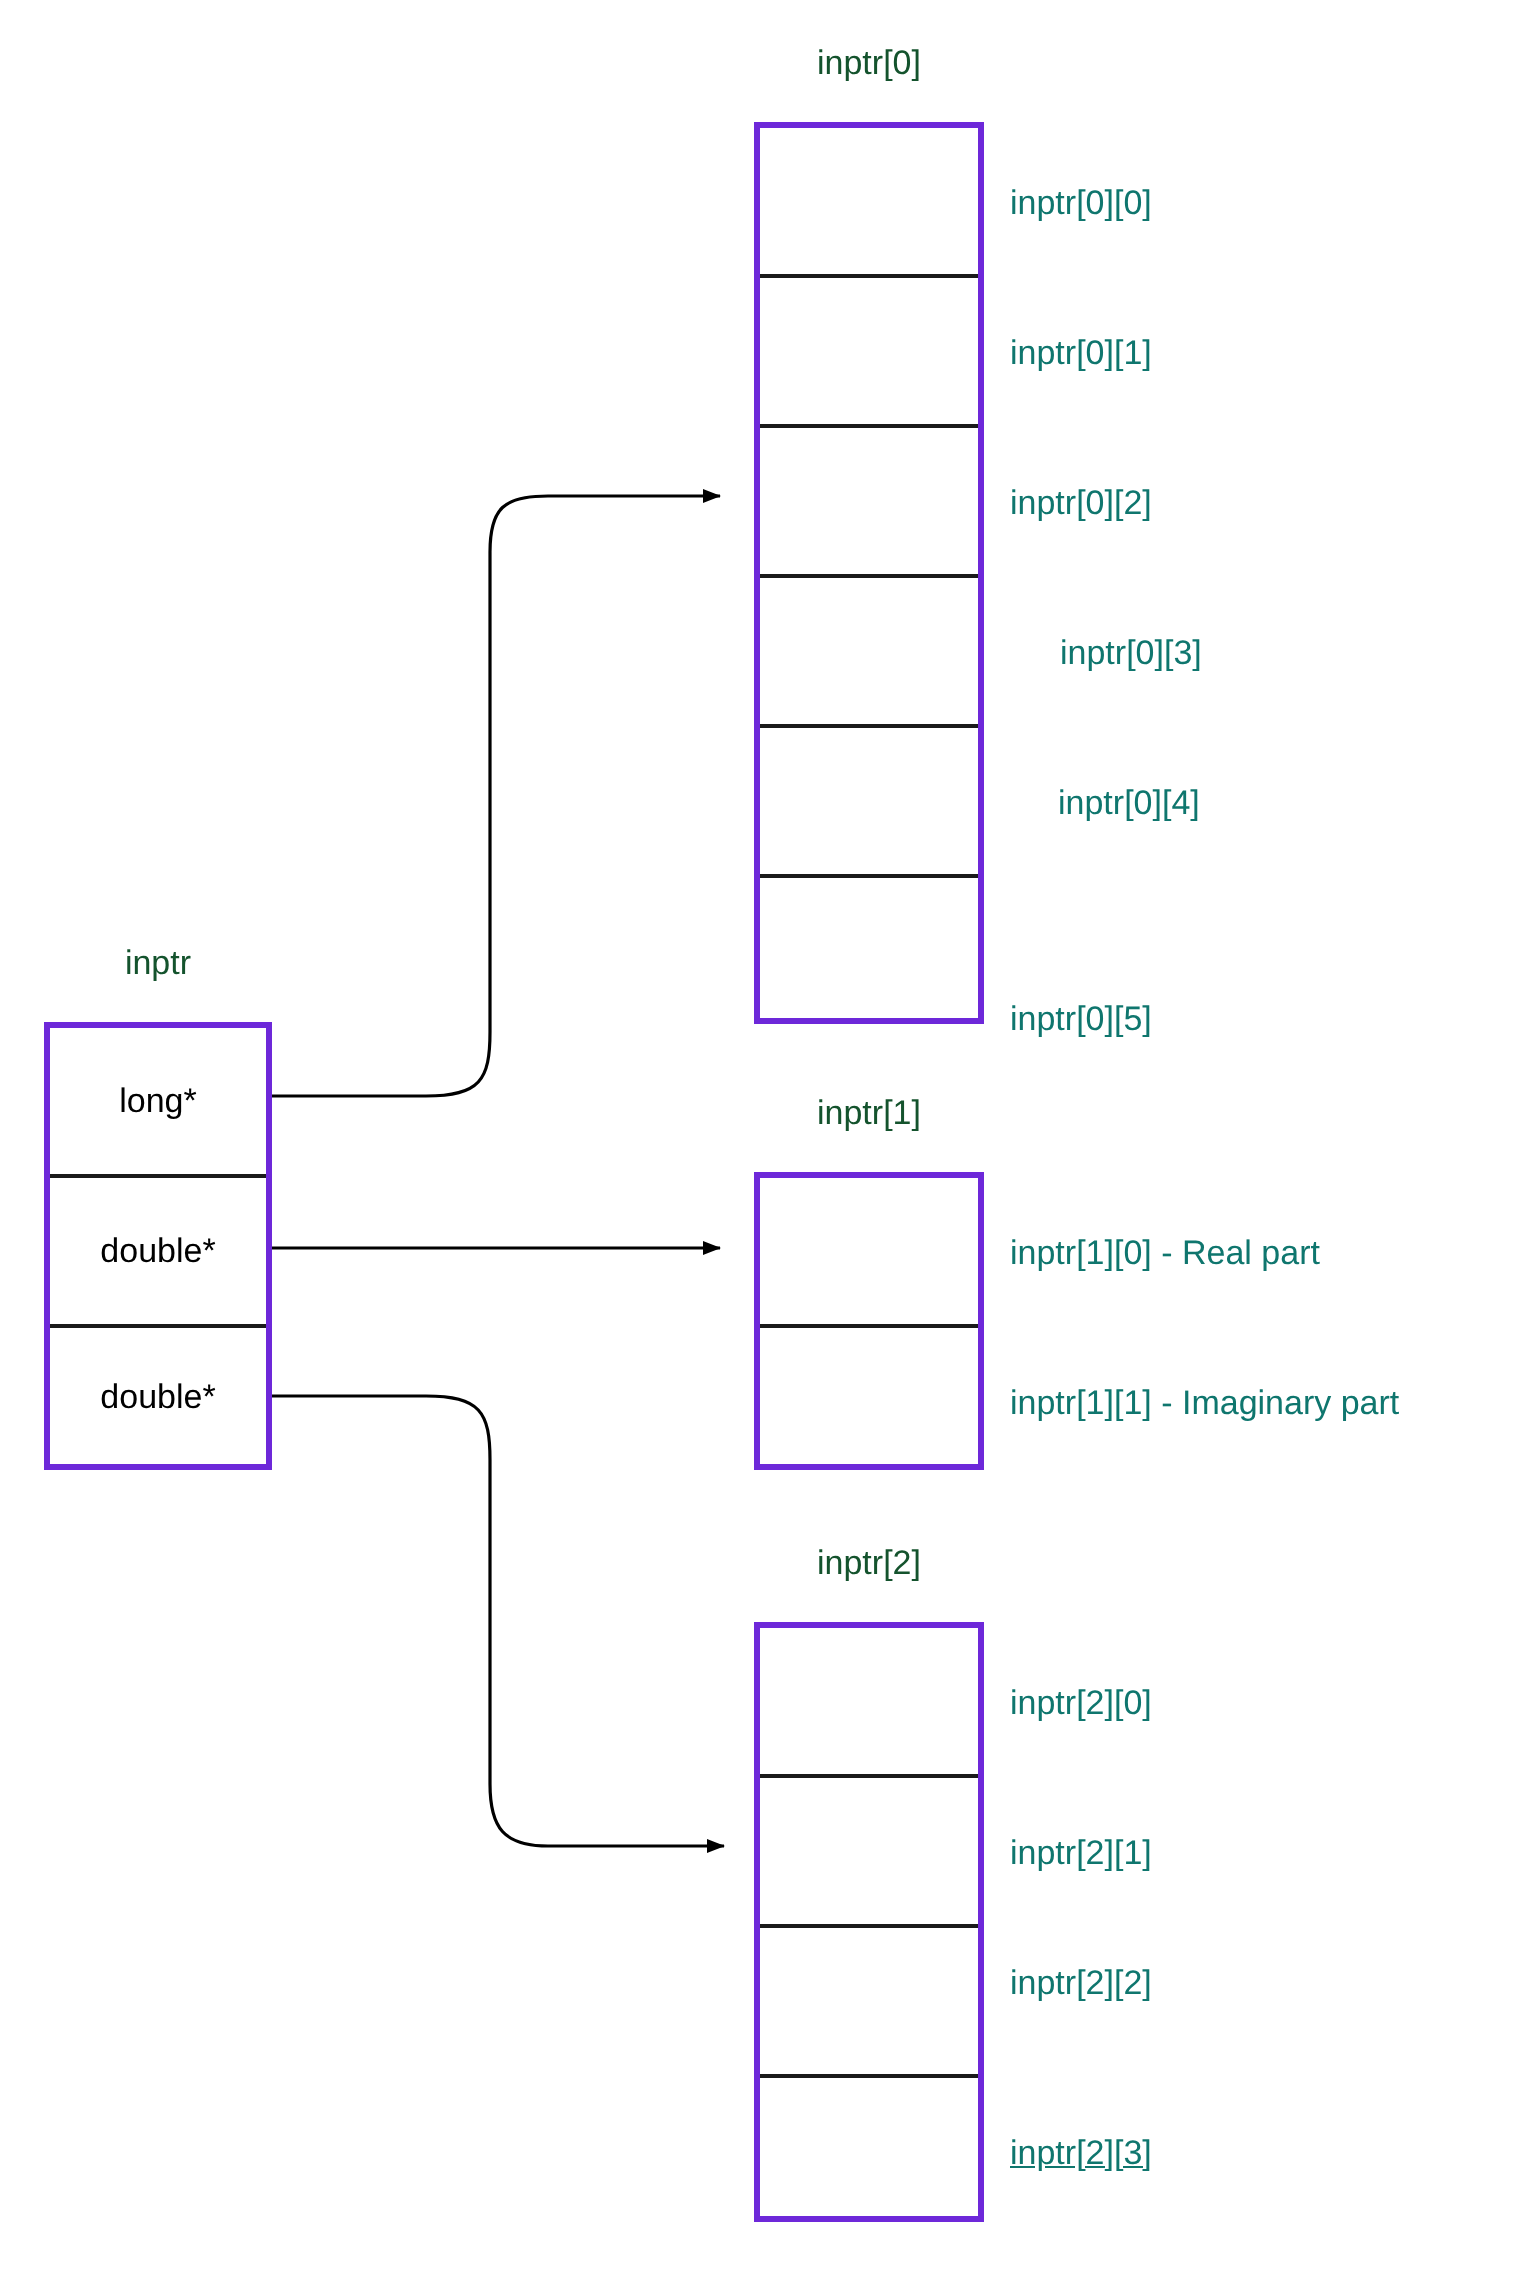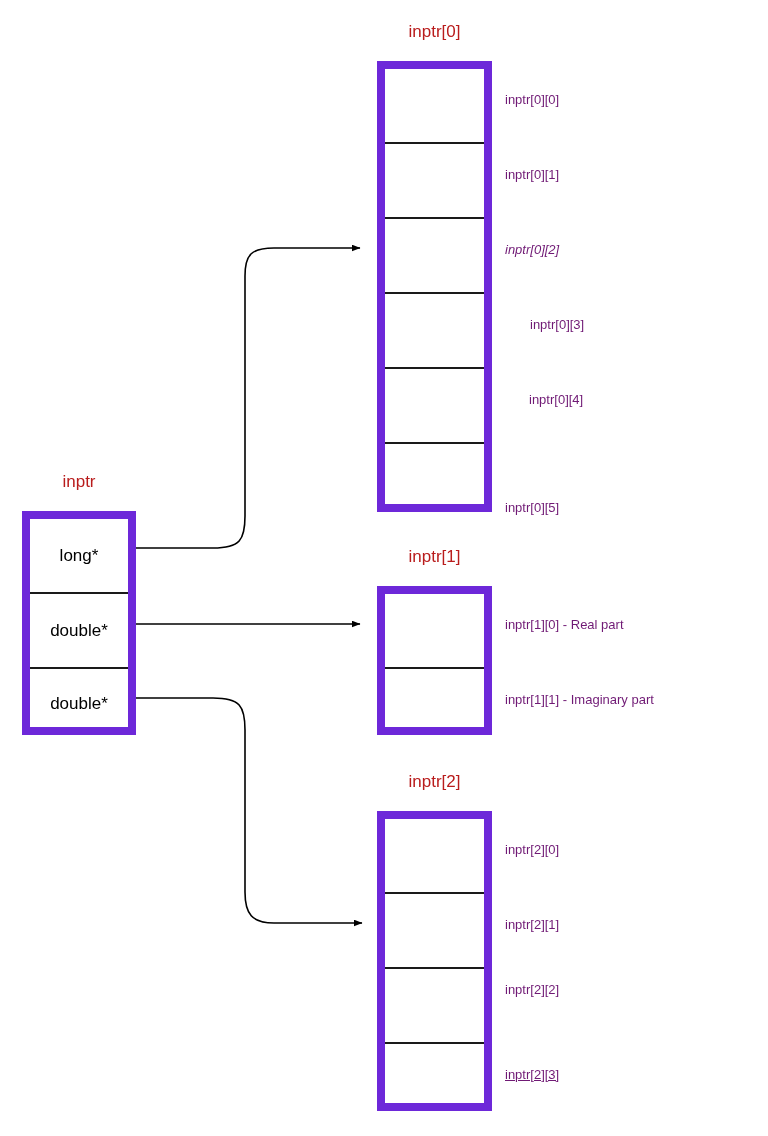--- a/index.html
+++ b/index.html
@@ -17,47 +17,47 @@
   }
   svg.layer {
     position: absolute;
     left: 0;
     top: 0;
     width: 768px;
     height: 1136px;
   }
   .memblock {
     position: absolute;
-    border: 8px solid #6d28d9;
+    border: 3px solid #6d28d9;
     background: #ffffff;
     box-sizing: border-box;
   }
   .memcell {
     box-sizing: border-box;
     border-bottom: 2px solid #1a1a1a;
     display: flex;
     align-items: center;
     justify-content: center;
     font-size: 17px;
     color: #000000;
   }
   .memcell:last-child {
     border-bottom: none;
   }
   .block-title {
     position: absolute;
     font-size: 17px;
-    color: #b91c1c;
+    color: #14532d;
     text-align: center;
     white-space: nowrap;
   }
   .row-label {
     position: absolute;
-    font-size: 13px;
-    color: #701a75;
+    font-size: 17px;
+    color: #0f766e;
     white-space: nowrap;
     line-height: 1;
   }
 </style>
 </head>
 <body>
 
 <div id="canvas">
 
   <svg class="layer" viewBox="0 0 768 1136">
@@ -94,21 +94,21 @@
     <div class="memcell" style="height:75px;"></div>
     <div class="memcell" style="height:75px;"></div>
     <div class="memcell" style="height:75px;"></div>
     <div class="memcell" style="height:75px;"></div>
     <div class="memcell" style="height:75px;"></div>
     <div class="memcell" style="height:72px;"></div>
   </div>
 
   <div class="row-label" style="left:505px; top:93px;">inptr[0][0]</div>
   <div class="row-label" style="left:505px; top:168px;">inptr[0][1]</div>
-  <div class="row-label" style="left:505px; top:243px;font-style:italic;">inptr[0][2]</div>
+  <div class="row-label" style="left:505px; top:243px;">inptr[0][2]</div>
   <div class="row-label" style="left:530px; top:318px;">inptr[0][3]</div>
   <div class="row-label" style="left:529px; top:393px;">inptr[0][4]</div>
   <div class="row-label" style="left:505px; top:468px;margin-top:33px;">inptr[0][5]</div>
 
   <div class="block-title" style="left:377px; top:547px; width:115px;">inptr[1]</div>
 
   <div class="memblock" style="left:377px; top:586px; width:115px; height:149px;">
     <div class="memcell" style="height:75px;"></div>
     <div class="memcell" style="height:70px;"></div>
   </div>

